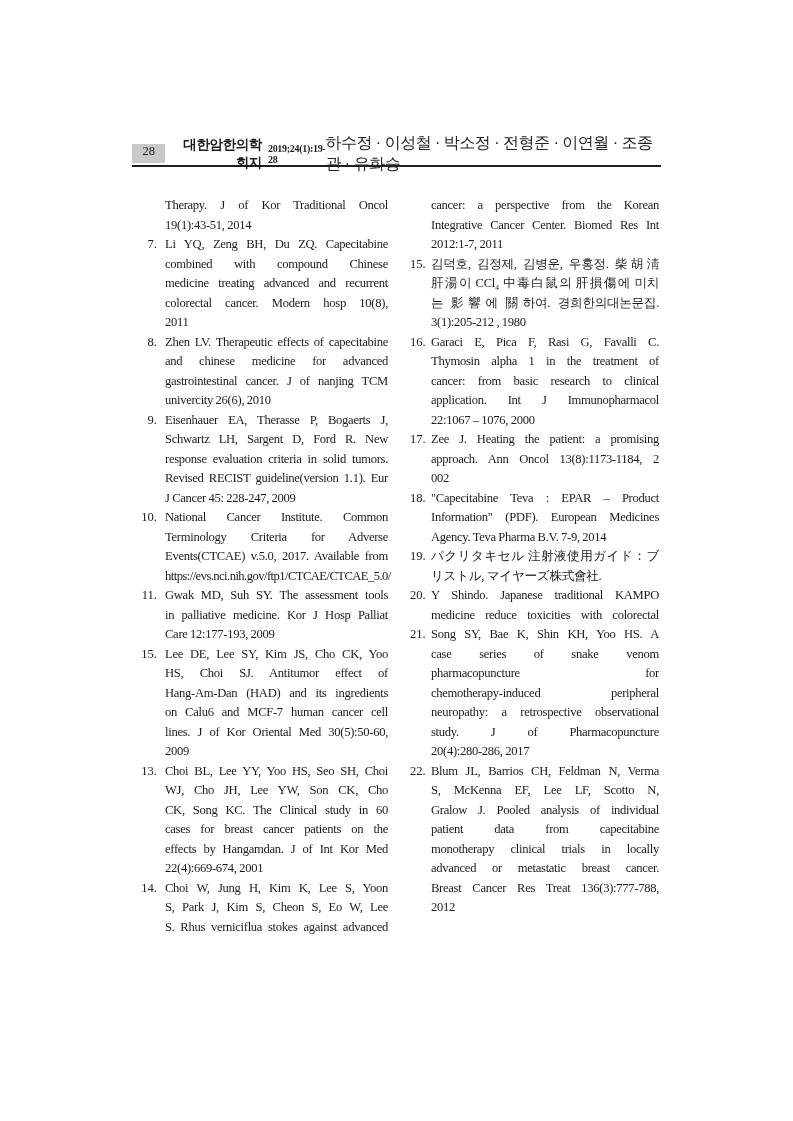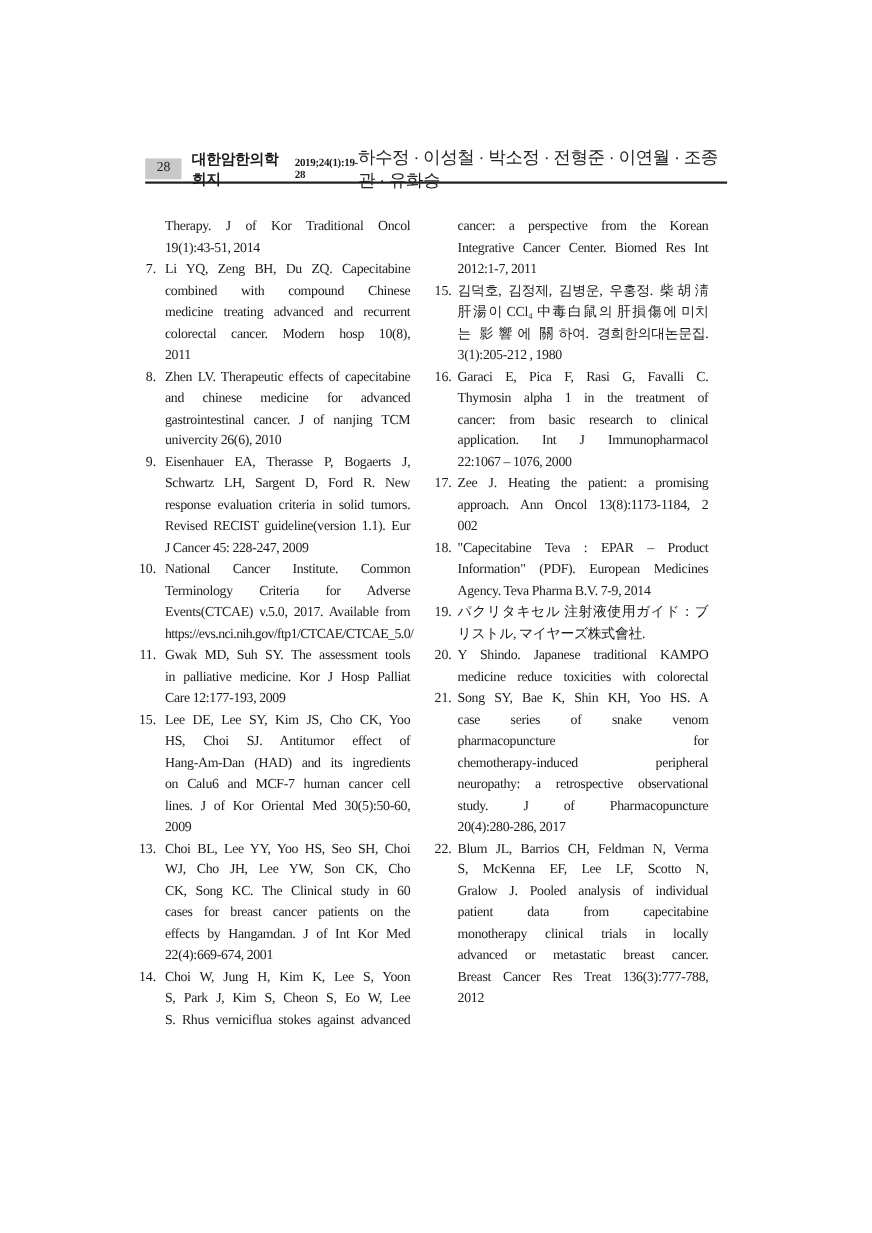--- a/index.html
+++ b/index.html
@@ -17,34 +17,34 @@
     display:flex; align-items:center;
   }
   .page-num-box {
     background:#c9c9c9; width:40px; height:19px;
     display:flex; align-items:flex-start; justify-content:center;
     font-size:12.5px; color:#222;
   }
   .journal-title {
     margin-left:9px;
     font-family:"Liberation Sans","DejaVu Sans",sans-serif;
-    font-weight:bold; font-size:13.5px; letter-spacing:-0.4px;
+    font-weight:bold; font-size:13.5px; letter-spacing:-0.4px;text-align:right;
   }
   .journal-citation {
     margin-left:6px; font-weight:bold; font-size:10px; letter-spacing:-0.3px;
   }
   .authors {
     margin-left:auto;
     font-family:"Liberation Sans","DejaVu Sans",sans-serif;
     font-size:16px; letter-spacing:-0.5px; color:#222;
   }
 
   
   .refs {
-    position:absolute; left:122px; top:196px; width:522px;
+    position:absolute; left:137px; top:196px; width:522px;
     display:flex; gap:22px;
   }
   .refs-col { flex:none; }
   .col-left  { width:251px; }
   .col-right { width:249px; }
 
   .ref { position:relative; }
   .col-left  .ref { padding-left:28px; }
   .col-right .ref { padding-left:21px; }
 

